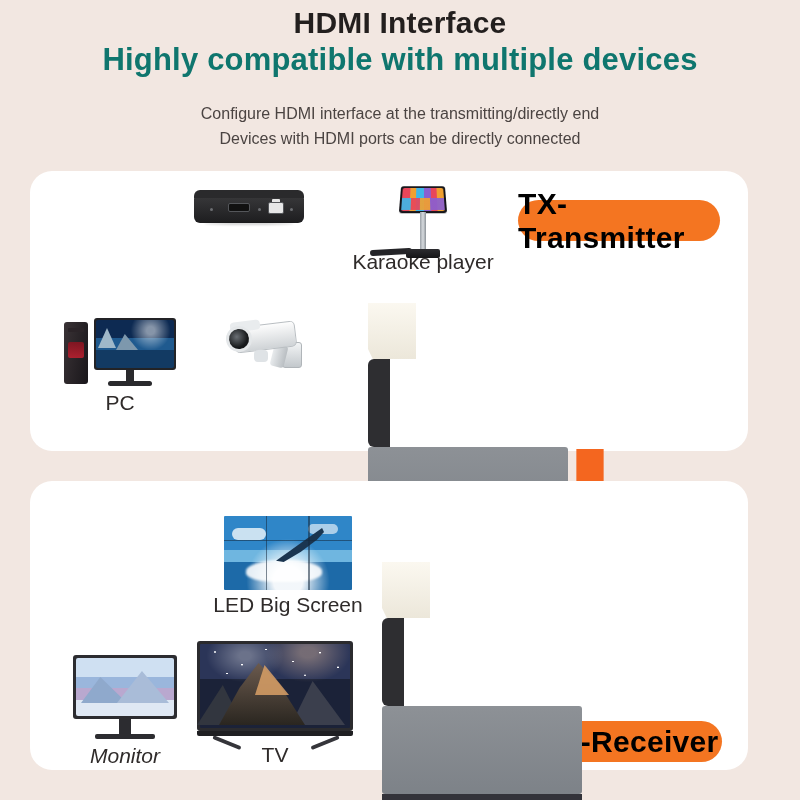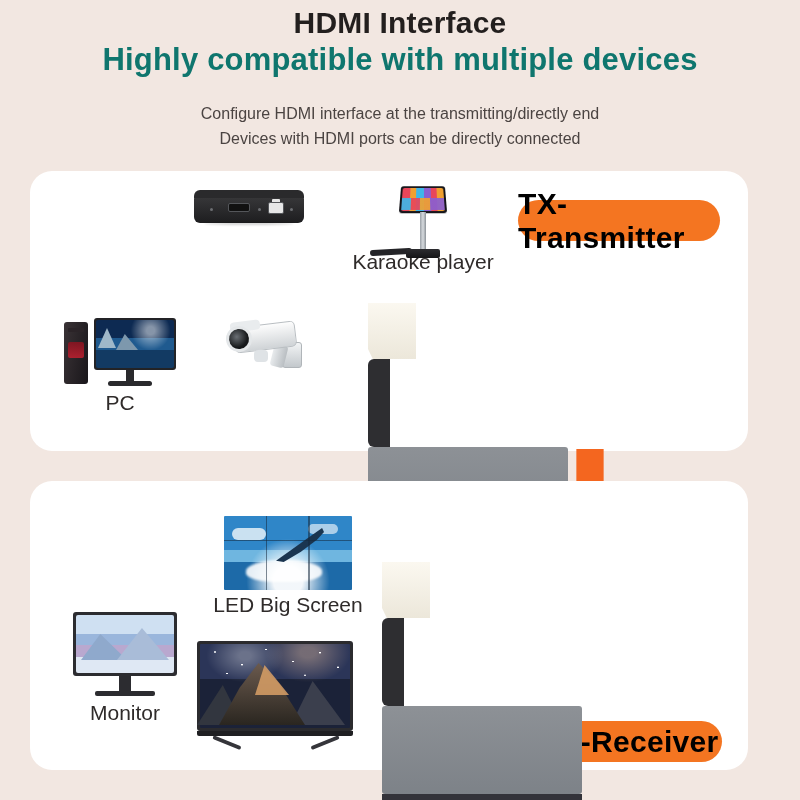--- a/index.html
+++ b/index.html
@@ -274,21 +274,21 @@
         <div class="led-cloud"></div>
           <div class="led-cloud2"></div>
         <div class="led-spray"></div>
           <div class="led-dolphin"></div>
       </div>
       <div class="led-grid"></div>
     </div>
     <div class="lbl">LED Big Screen</div>
   </div>
 
-  <div class="cell" style="left:72px;top:612px;width:106px;">
+  <div class="cell" style="left:72px;top:655px;width:106px;font-style:italic;">
     <div class="art" style="width:104px;height:86px;">
       <div class="mon-bez">
           <div class="mon-scr"></div>
         </div>
       <div class="mon-peak"></div>
         <div class="mon-peak2"></div>
       <div class="mon-stand"></div>
         <div class="mon-foot"></div>
     </div>
     <div class="lbl">Monitor</div>
@@ -301,20 +301,21 @@
         </div>
       <div class="tv-stars"></div>
       <div class="tv-mtn3"></div>
         <div class="tv-mtn2"></div>
       <div class="tv-mtn"></div>
         <div class="tv-snow"></div>
       <div class="tv-chin"></div>
         <div class="tv-legL"></div>
         <div class="tv-legR"></div>
     </div>
+    <div class="lbl">TV</div>
   </div>
 
   <div class="dongle" id="dongle-rx">
     <div class="dg-plug"></div>
     <div class="dg-collar"></div>
     <div class="dg-body"></div>
     <div class="dg-topedge"></div>
 
   </div>
 

